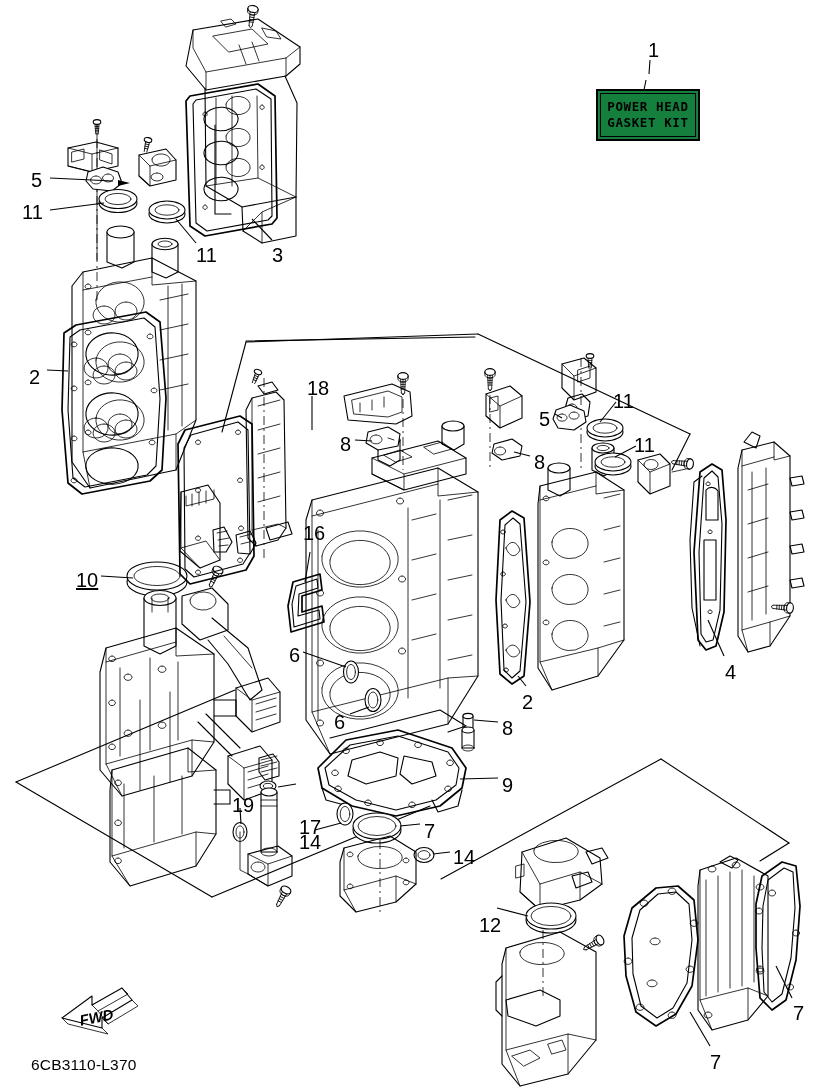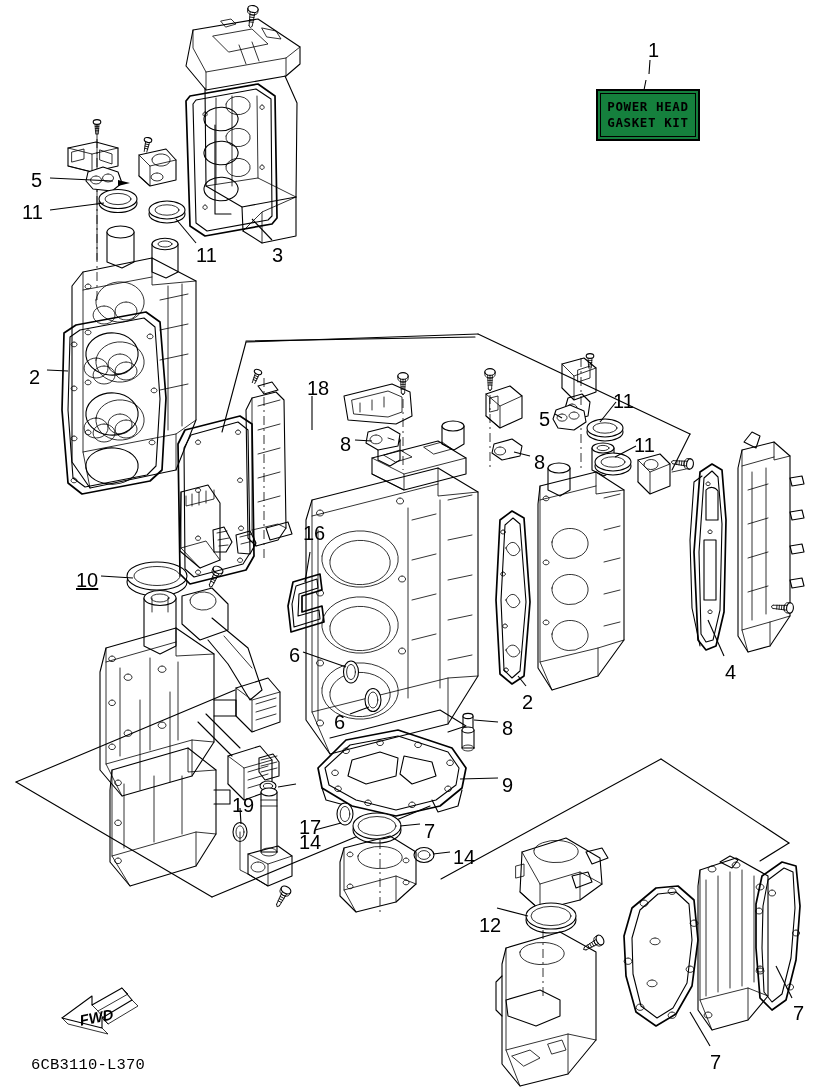--- a/index.html
+++ b/index.html
@@ -79,21 +79,21 @@
     font-style: italic;
     transform: rotate(-11deg);
     transform-origin: left top;
     letter-spacing: 0px;
   }
   
   #drawing-number {
     position: absolute;
     left: 31px;
     top: 1056px;
-    font-family: Liberation Mono, monospace;
+    font-family: Liberation Sans, sans-serif;
     font-size: 15.5px;
     letter-spacing: 0.2px;
     white-space: nowrap;
   }
 </style>
 </head>
 <body>
 
 <div id="sheet">
 

